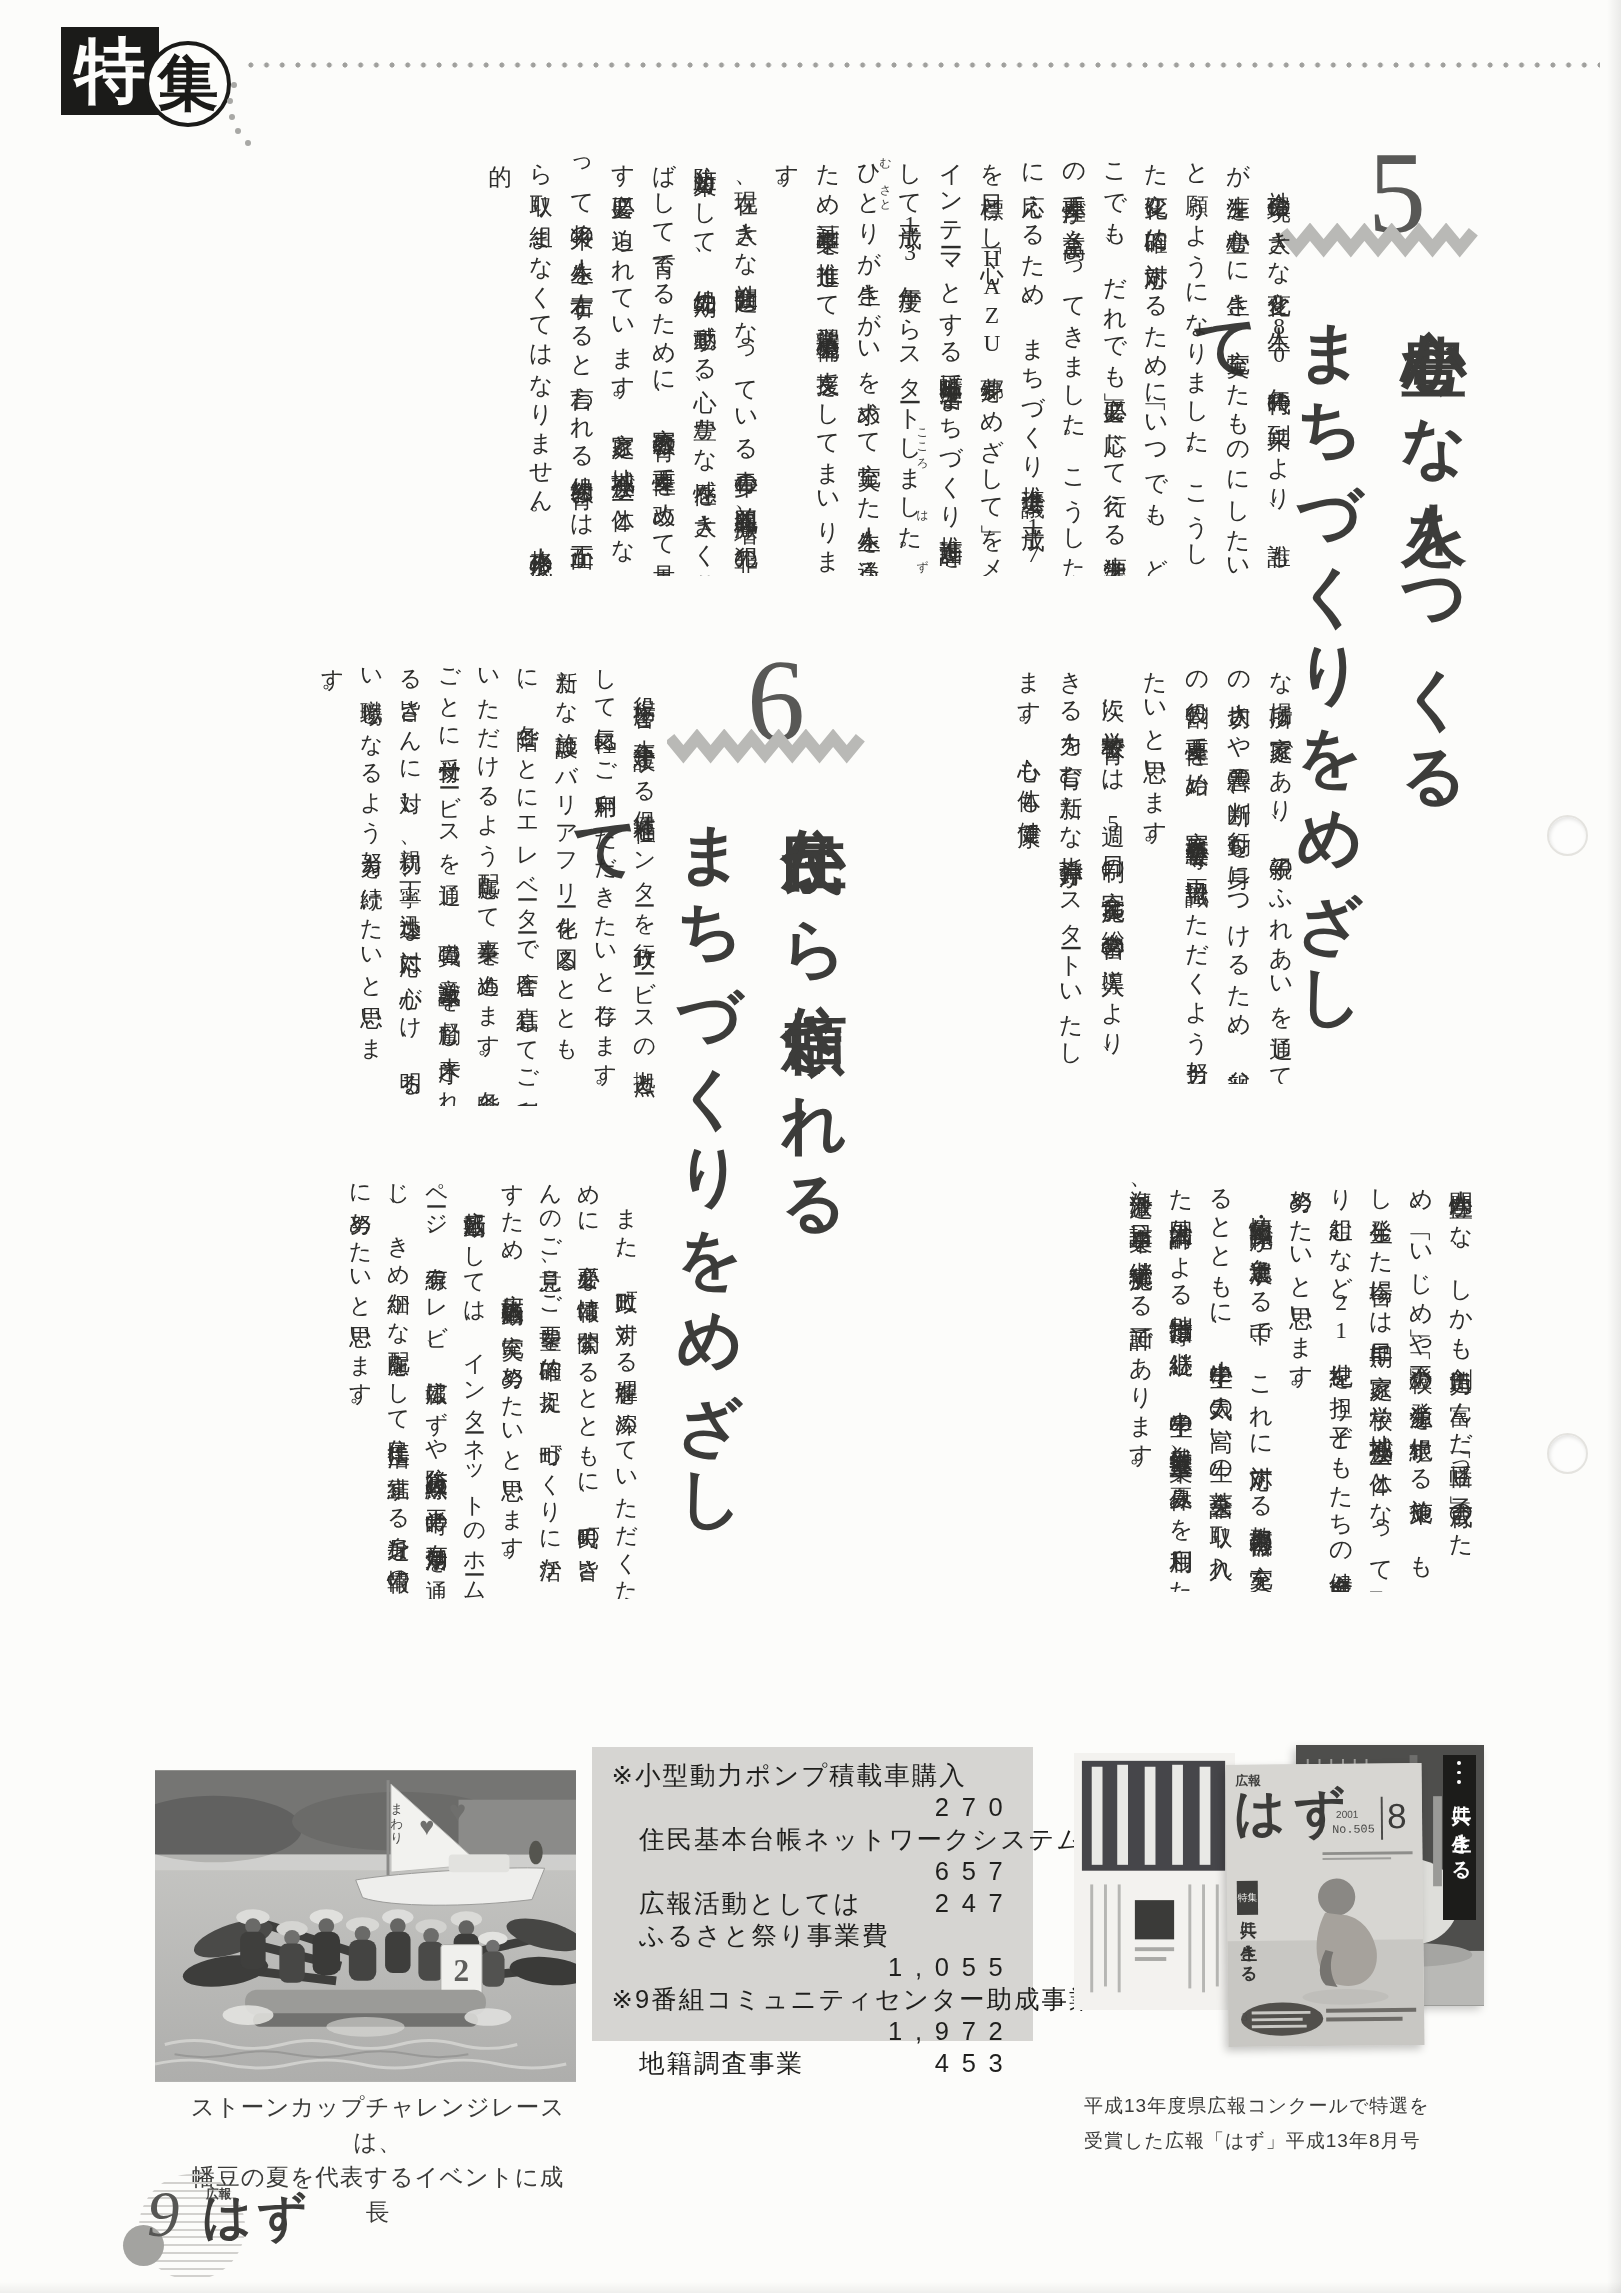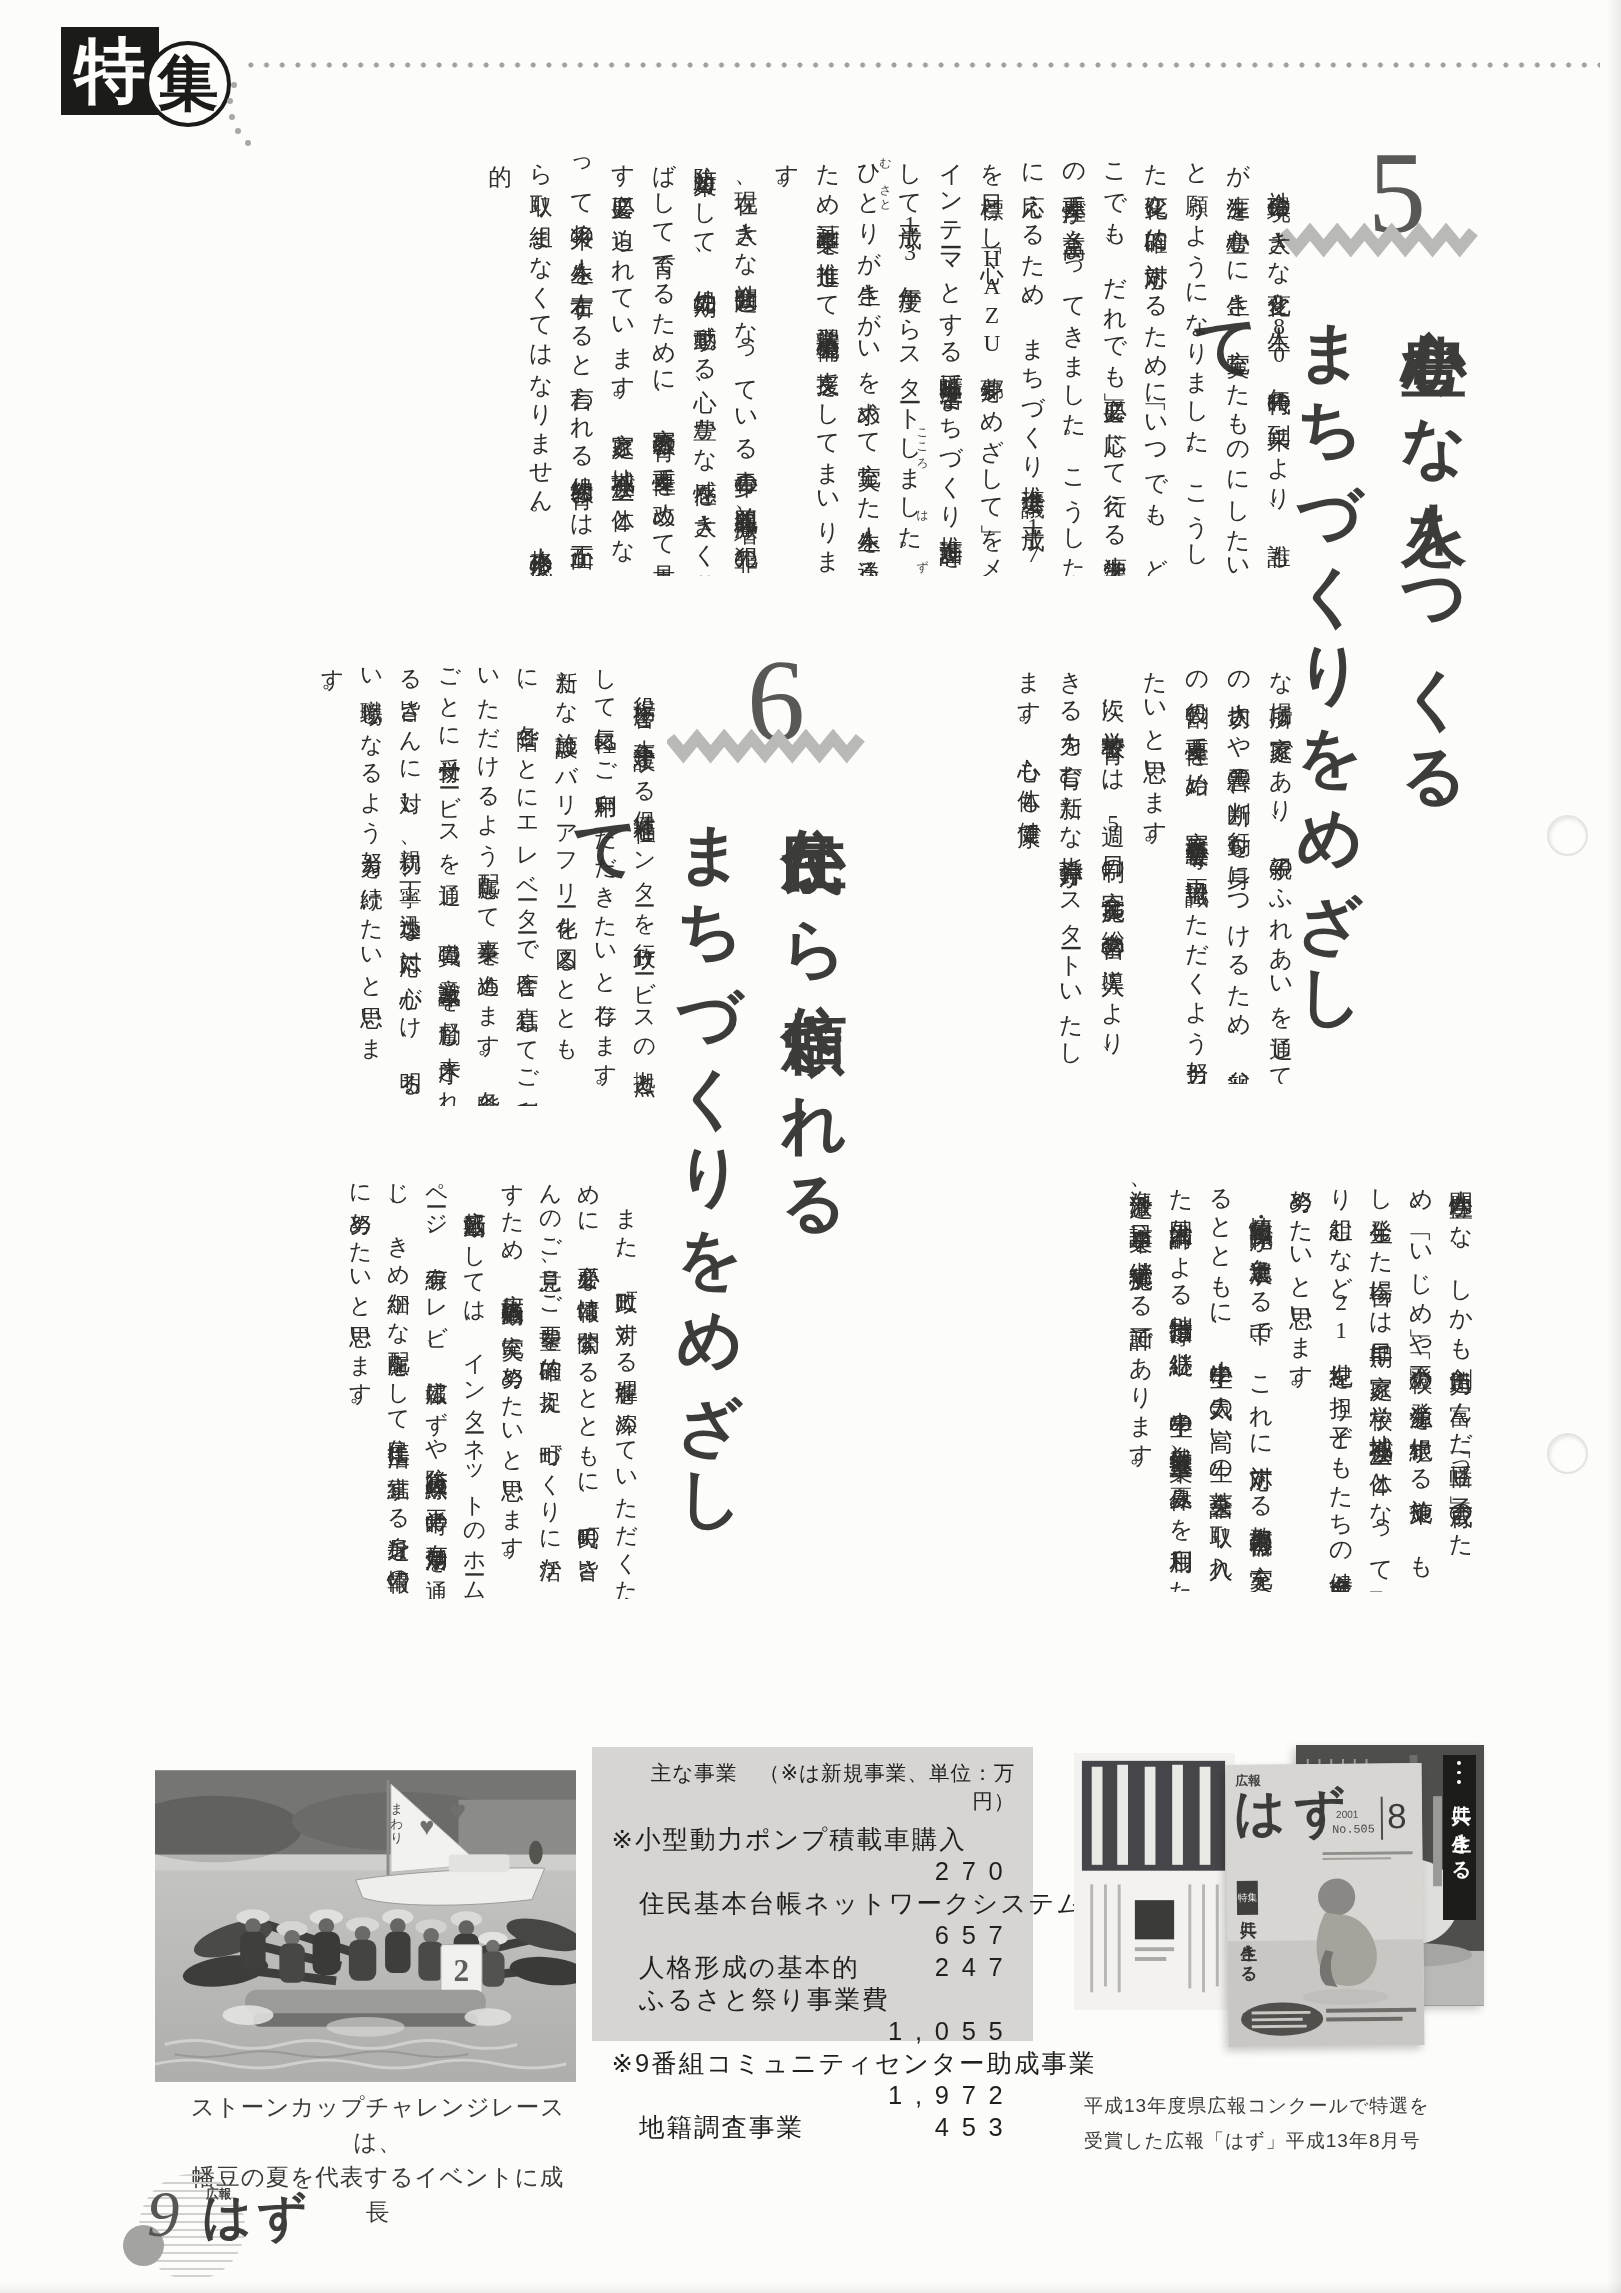--- a/index.html
+++ b/index.html
@@ -128,31 +128,30 @@
     <p>　広報活動としては、インターネットのホームページ、有線テレビ、広報はずや防災行政無線の平常時の有効活用を通じ、きめ細かな配慮をして住民生活に直結する身近な情報の提供に努めたいと思います。</p>
   </div>
 
   <span class="abs furi" style="left:915px;top:420px">こころ</span>
   <span class="abs furi" style="left:915px;top:502px">は</span>
   <span class="abs furi" style="left:915px;top:551px">ず</span>
   <span class="abs furi" style="left:878px;top:149px">む</span>
   <span class="abs furi" style="left:878px;top:176px">さと</span>
 
   <div class="abs projects">
-    <div class="t-title">主な事業　（※は新規事業、単位：万円）</div>
     <div class="row">
       <span class="lbl">※小型動力ポンプ積載車購入</span>
       <span class="val">270</span>
     </div>
     <div class="row twoline">
       <span class="lbl">　住民基本台帳ネットワークシステム</span>
       <span class="val">657</span>
     </div>
     <div class="row">
-      <span class="lbl">　人格形成の基本的</span>
+      <span class="lbl">　広報活動としては</span>
       <span class="val">247</span>
     </div>
     <div class="row">
       <span class="lbl">　ふるさと祭り事業費</span>
       <span class="val">1,055</span>
     </div>
     <div class="row twoline">
       <span class="lbl">※9番組コミュニティセンター助成事業</span>
       <span class="val">1,972</span>
     </div>

